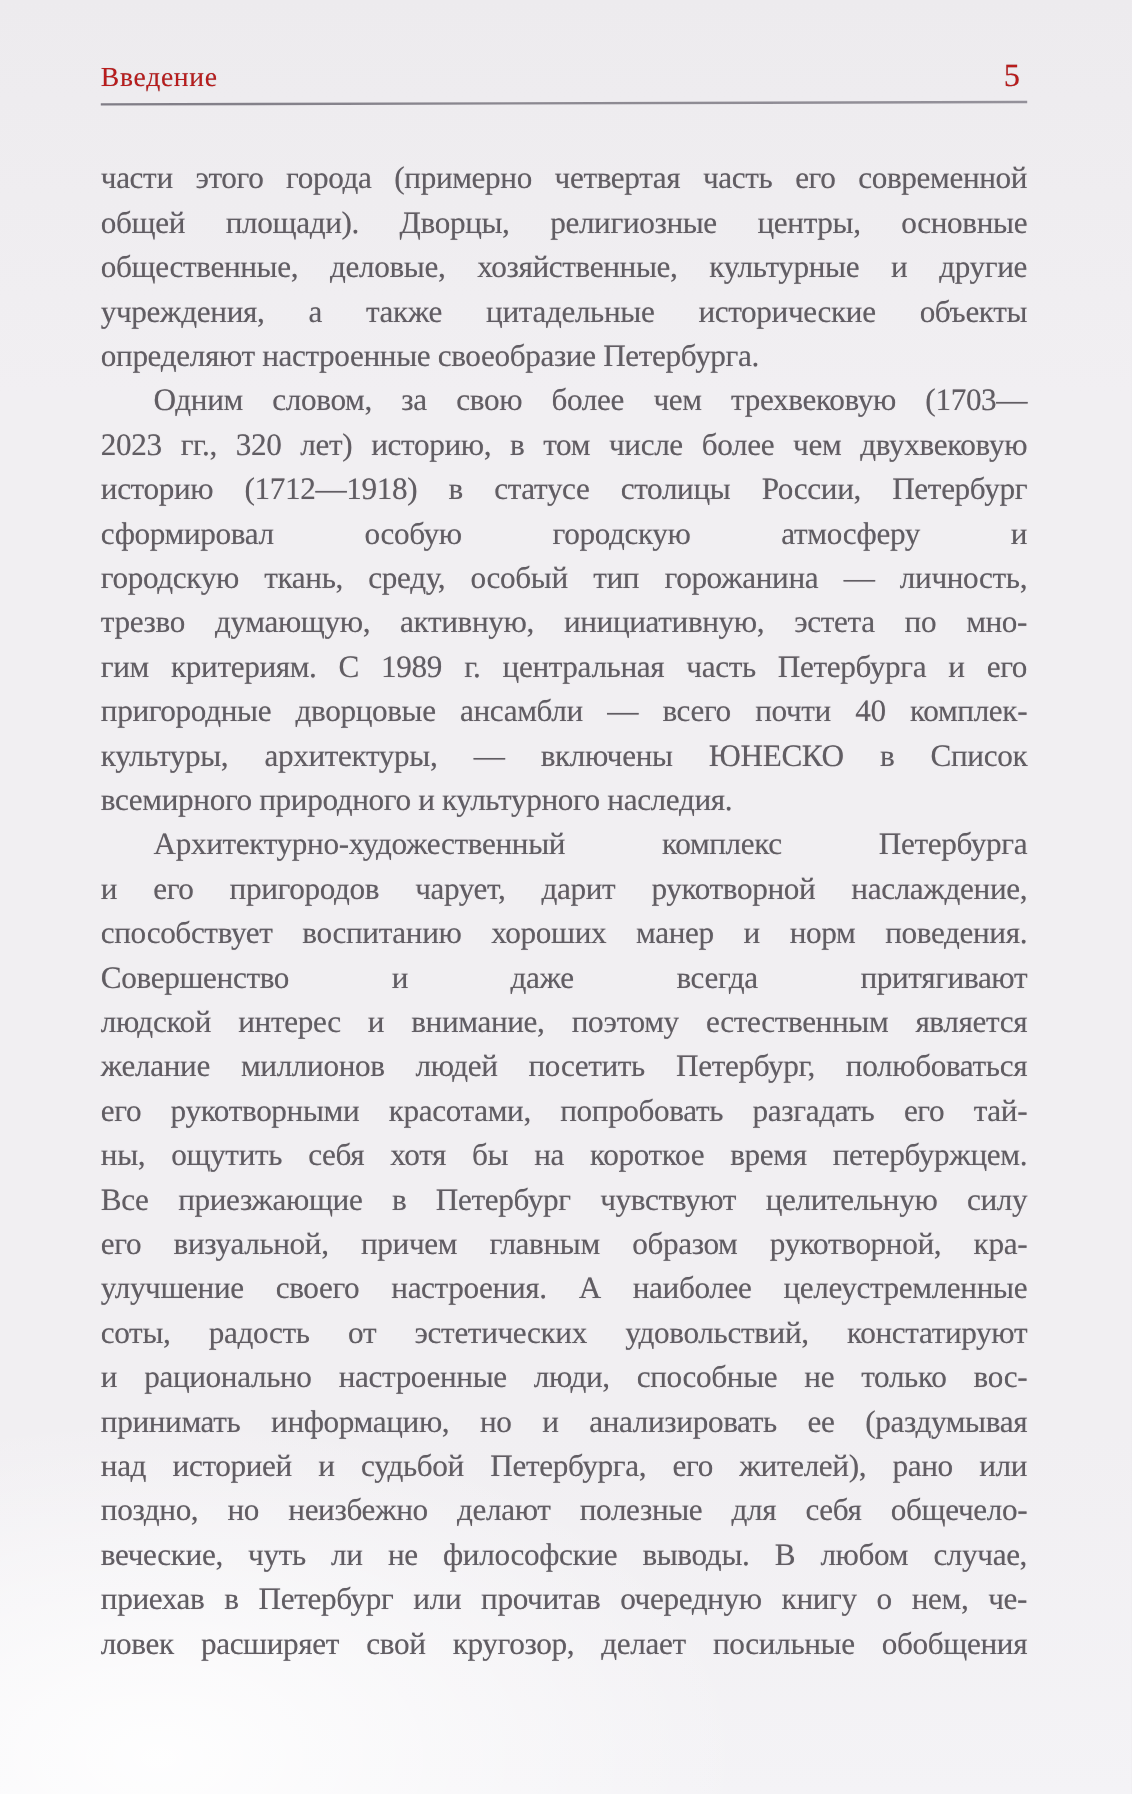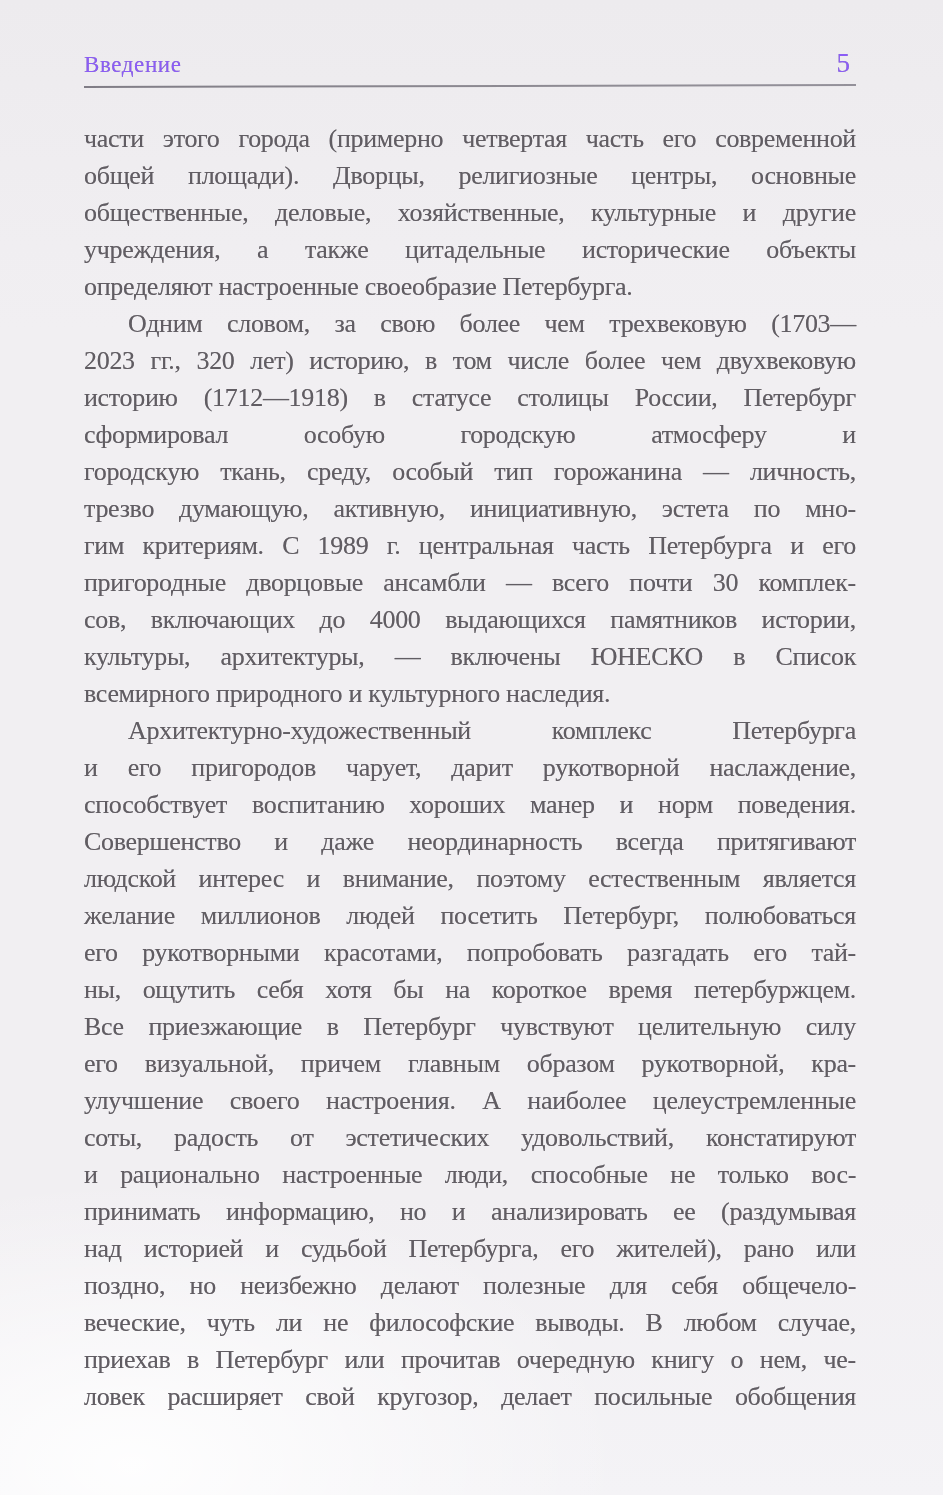--- a/index.html
+++ b/index.html
@@ -25,41 +25,41 @@
     left: 84px;
     top: 48px;
     width: 772px;
   }
 
   
   .running-head {
     display: flex;
     justify-content: space-between;
     align-items: baseline;
-    color: #8b5cf6;
+    color: #b91c1c;
   }
   .running-head .section {
     font-size: 23px;
     letter-spacing: 0.6px;
   }
   .running-head .folio {
     font-size: 27px;
     padding-right: 6px;
   }
   .head-rule {
     margin-top: 6px;
     height: 2px;
     background: linear-gradient(90deg, #807d86 0%, #8d8a92 55%, #94919a 100%);
     border: none;
     transform: rotate(-0.15deg);
   }
 
   
   .page-body {
-    margin-top: 33px;
+    margin-top: 43px;
     color: #615d63;
     font-size: 26px;
     letter-spacing: -0.3px;
   }
   .paragraph { margin: 0; }
   .line {
     height: 37px;
     line-height: 37px;
     white-space: nowrap;
   }
@@ -195,31 +195,22 @@
           <span>и</span>
           <span>его</span>
         </div>
         <div class="line just">
           <span>пригородные</span>
           <span>дворцовые</span>
           <span>ансамбли</span>
           <span>—</span>
           <span>всего</span>
           <span>почти</span>
-          <span>30</span>
+          <span>40</span>
           <span>комплек-</span>
-        </div>
-        <div class="line just">
-          <span>сов,</span>
-          <span>включающих</span>
-          <span>до</span>
-          <span>4000</span>
-          <span>выдающихся</span>
-          <span>памятников</span>
-          <span>истории,</span>
         </div>
         <div class="line just">
           <span>культуры,</span>
           <span>архитектуры,</span>
           <span>—</span>
           <span>включены</span>
           <span>ЮНЕСКО</span>
           <span>в</span>
           <span>Список</span>
         </div>
@@ -246,21 +237,20 @@
           <span>хороших</span>
           <span>манер</span>
           <span>и</span>
           <span>норм</span>
           <span>поведения.</span>
         </div>
         <div class="line just">
           <span>Совершенство</span>
           <span>и</span>
           <span>даже</span>
-          <span>неординарность</span>
           <span>всегда</span>
           <span>притягивают</span>
         </div>
         <div class="line just">
           <span>людской</span>
           <span>интерес</span>
           <span>и</span>
           <span>внимание,</span>
           <span>поэтому</span>
           <span>естественным</span>

